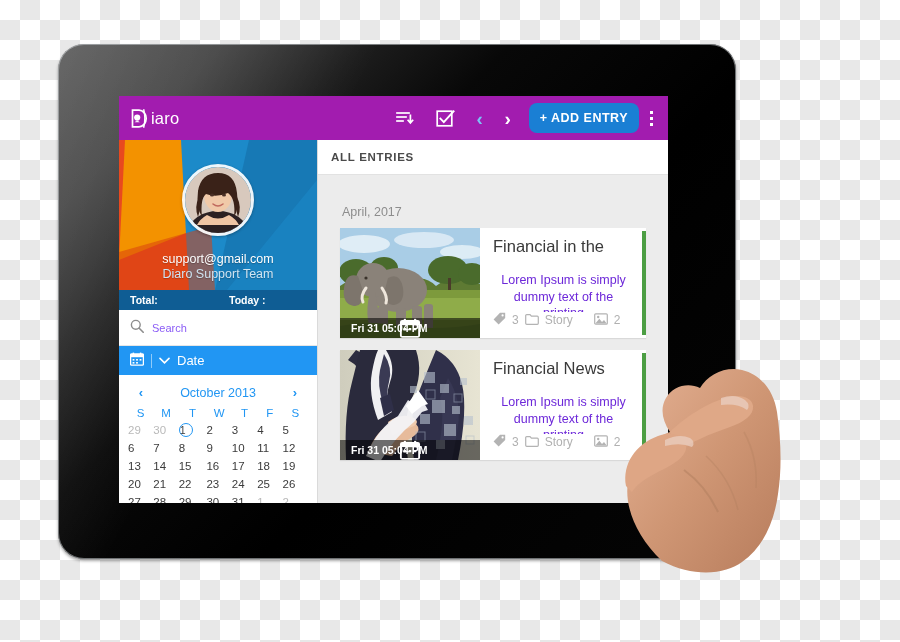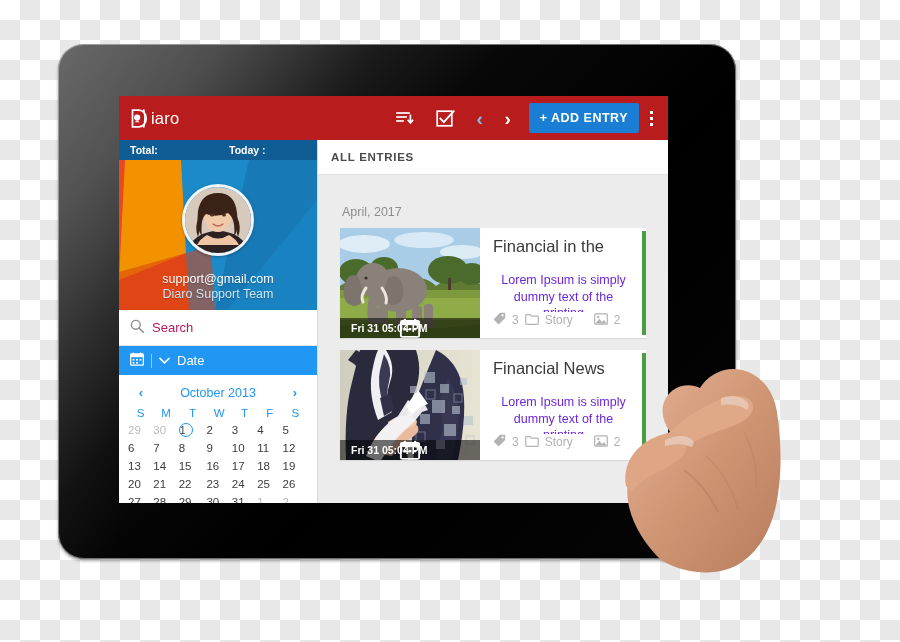--- a/index.html
+++ b/index.html
@@ -35,38 +35,38 @@
 
   
   #screen{
     position:absolute;left:61px;top:52px;width:549px;height:407px;
     background:#ffffff;overflow:hidden;
     display:flex;flex-direction:column;
   }
 
   
   #appbar{
-    height:44px;flex:0 0 44px;background:#b91c1c;
+    height:44px;flex:0 0 44px;background:#a21caf;
     display:flex;align-items:center;padding:0 8px 0 11px;box-sizing:border-box;
   }
   #logo{display:flex;align-items:center;gap:0;}
   .logo-mark{width:20px;height:21px;position:relative;flex:0 0 auto;}
   .logo-text{color:#fff;font-size:16.5px;letter-spacing:.2px;margin-left:1px;}
   #appbar-spacer{flex:1 1 auto;}
   .tb-icon{
     width:28px;height:28px;margin:0 6px;display:flex;align-items:center;justify-content:center;
     cursor:pointer;
   }
   .nav-arrow{
     width:22px;text-align:center;color:#fff;font-size:19px;font-weight:bold;cursor:pointer;
     margin:0 3px;line-height:1;
   }
   .nav-arrow.dim{color:#7cc3f5;}
   #add-entry{
-    background:#1a7fd4;color:#fff;border:0;border-radius:2px;
+    background:#1a7fd4;color:#fff;border:0;border-radius:8px;
     font-size:12.5px;font-weight:bold;letter-spacing:.5px;
     padding:8px 11px;margin-left:7px;cursor:pointer;white-space:nowrap;
     font-family:inherit;
   }
   #overflow{
     width:18px;height:28px;margin-left:3px;display:flex;flex-direction:column;
     align-items:center;justify-content:center;gap:3px;cursor:pointer;flex:0 0 auto;
   }
   #overflow i{display:block;width:3px;height:3px;background:#fff;}
 
@@ -92,21 +92,21 @@
   #stats{
     height:20px;flex:0 0 20px;background:#0f5d94;display:flex;align-items:center;
     color:#fff;font-size:10.5px;font-weight:bold;
   }
   #stats .cell{flex:1 1 50%;padding-left:11px;box-sizing:border-box;}
 
   #search{
     height:35px;flex:0 0 35px;background:#fff;display:flex;align-items:center;
     padding:0 11px;gap:8px;border-bottom:1px solid #e6e6e6;cursor:text;
   }
-  #search-text{color:#be185d;font-size:13px;}
+  #search-text{color:#8b5cf6;font-size:11px;}
 
   #date-bar{
     height:29px;flex:0 0 29px;background:#2196f3;display:flex;align-items:center;
     padding:0 11px;gap:7px;color:#fff;font-size:13px;cursor:pointer;
   }
   #date-bar .sep{width:1px;height:14px;background:rgba(255,255,255,.5);}
 
   #calendar{flex:1 1 auto;background:#fff;padding:10px 9px 4px 9px;box-sizing:border-box;}
   #cal-head{display:flex;align-items:center;justify-content:space-between;padding:0 6px 6px 6px;}
   #cal-head .cal-arrow{color:#2196f3;font-size:13px;font-weight:bold;cursor:pointer;width:14px;text-align:center;}
@@ -206,25 +206,20 @@
       <div id="overflow">
         <i></i>
         <i></i>
         <i></i>
       </div>
     </div>
 
     <div id="body">
 
       <div id="sidebar">
-
-        <div id="stats">
-          <div class="cell">Total:</div>
-          <div class="cell">Today :</div>
-        </div>
 
         <div id="profile">
           <svg viewBox="0 0 198 150" preserveAspectRatio="none">
             <rect x="0" y="0" width="198" height="150" fill="#1577b8"></rect>
             <polygon points="0,0 62,0 96,150 0,150" fill="#e8491f"></polygon>
             <polygon points="6,0 66,0 90,84 0,120" fill="#f39200"></polygon>
             <polygon points="62,0 198,0 198,56 96,150 70,150" fill="#1c8ac9"></polygon>
             <polygon points="130,0 198,0 198,150 96,150" fill="#1779b5"></polygon>
             <polygon points="198,40 198,150 108,150" fill="#1a84c2" opacity="0.85"></polygon>
             <polygon points="0,112 92,86 96,150 0,150" fill="#d9410f" opacity="0.55"></polygon>
@@ -242,20 +237,25 @@
               <ellipse cx="39" cy="28" rx="2" ry="1.6" fill="#4a3026"></ellipse>
               <path d="M28 37 q5 4 10 0" fill="none" stroke="#c06a5e" stroke-width="1.6" stroke-linecap="round"></path>
               <path d="M22 48 q11 7 22 0 q7 4 10 10 l-42 0 q3 -6 10 -10 z" fill="#efc5a4"></path>
             </svg>
           </div>
 
           <div id="profile-names">
             <span id="profile-email">support@gmail.com</span>
             <span id="profile-name">Diaro Support Team</span>
           </div>
+        </div>
+
+        <div id="stats">
+          <div class="cell">Total:</div>
+          <div class="cell">Today :</div>
         </div>
 
         <div id="search">
           <span>
             <svg width="14" height="14" viewBox="0 0 14 14">
               <circle cx="5.8" cy="5.8" r="4.4" fill="none" stroke="#8d8d8d" stroke-width="1.4"></circle>
               <line x1="9.2" y1="9.2" x2="13.2" y2="13.2" stroke="#8d8d8d" stroke-width="1.6" stroke-linecap="round"></line>
             </svg>
           </span>
           <span id="search-text">Search</span>

